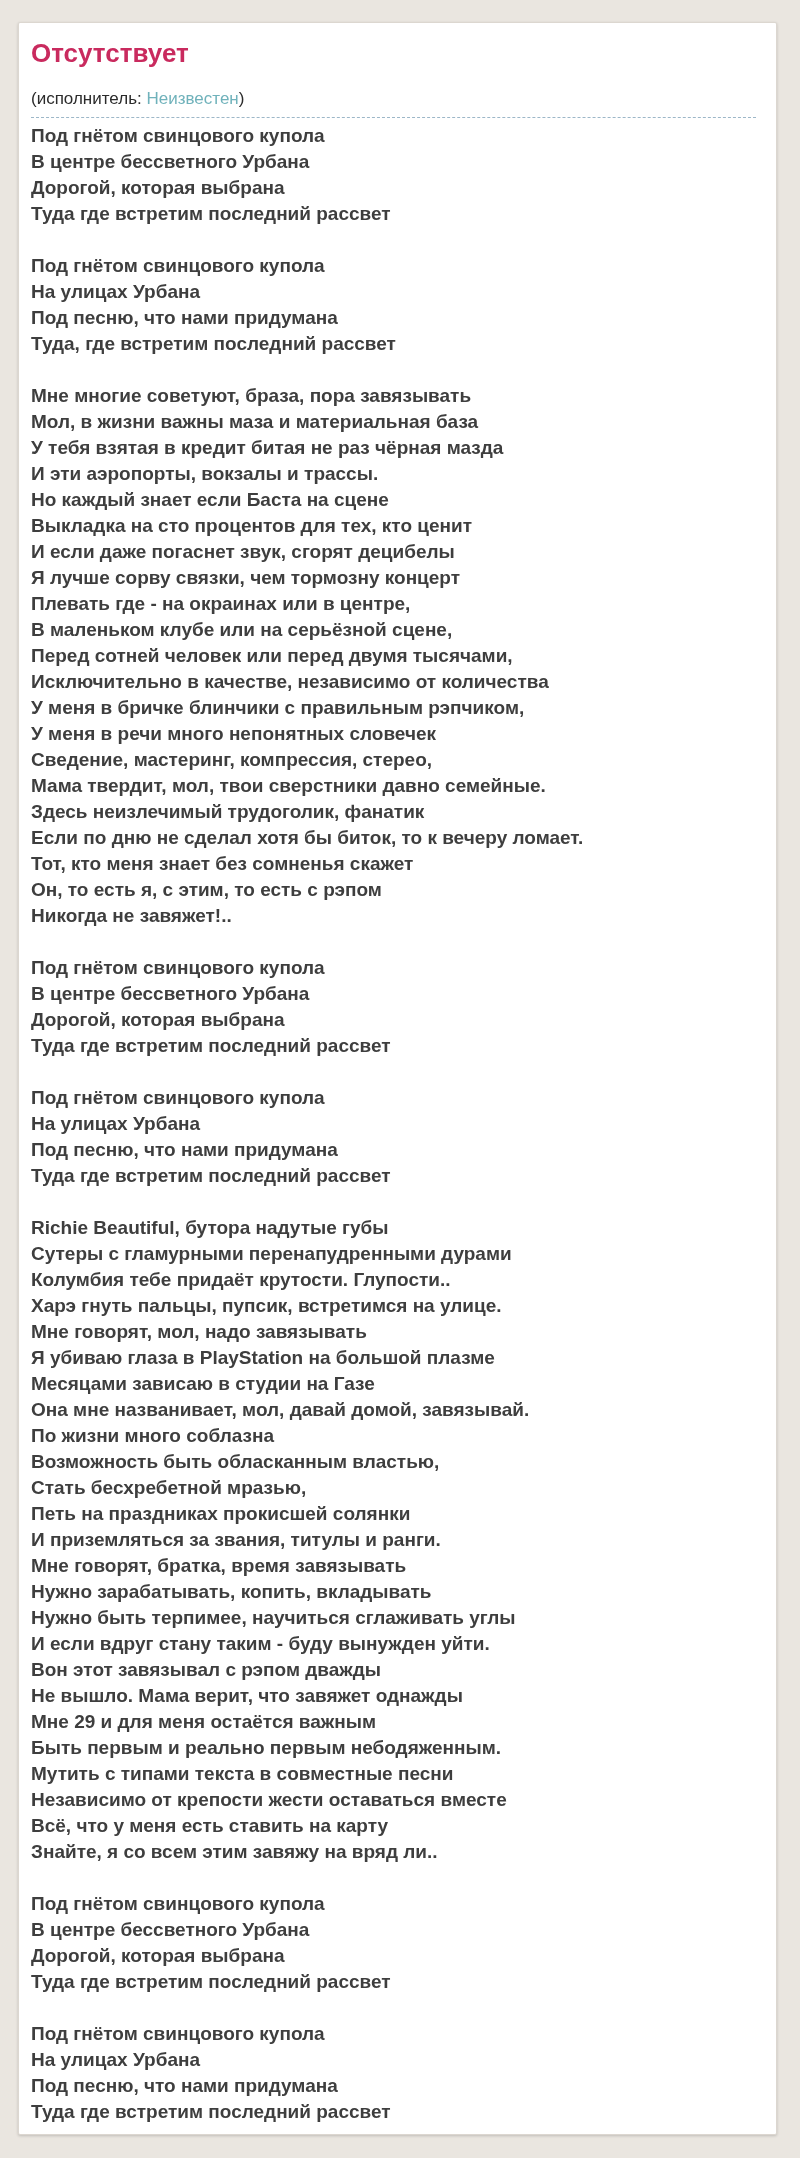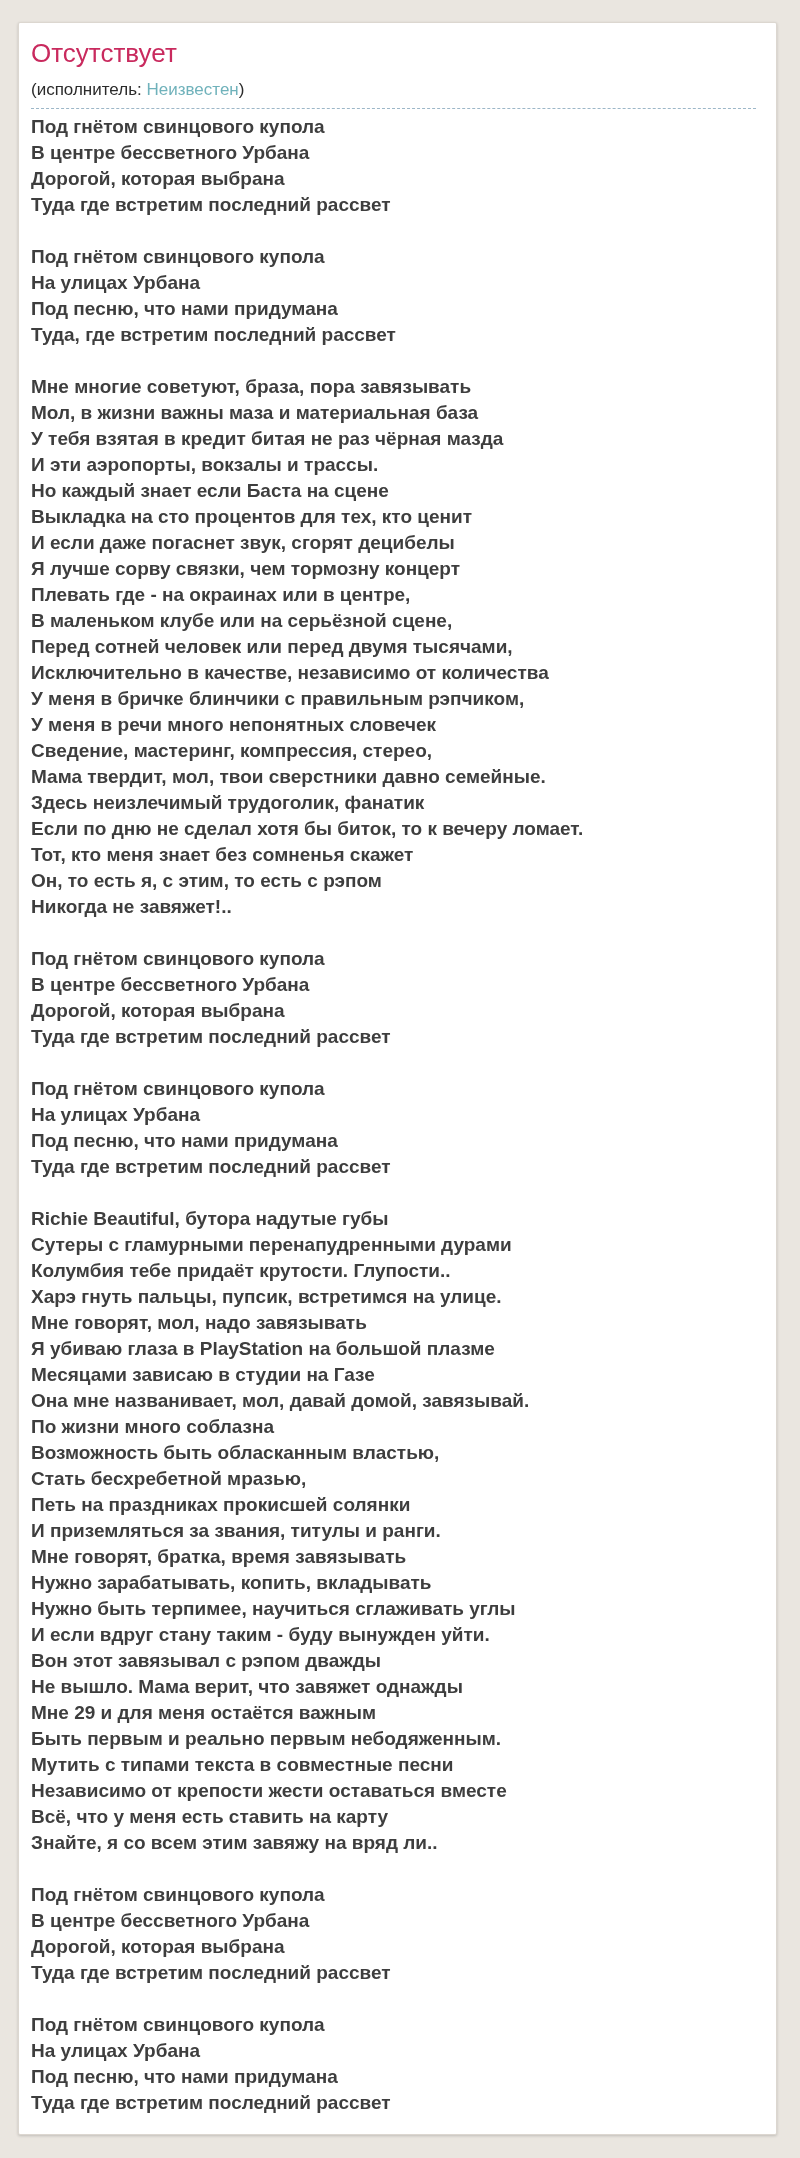--- a/index.html
+++ b/index.html
@@ -29,25 +29,25 @@
     background: #ffffff;
     border: 1px solid #dcd7d0;
     border-radius: 2px;
     box-shadow: 0 1px 3px rgba(0,0,0,0.18);
     padding: 16px 20px 30px 12px;
   }
   .title {
     margin: 0;
     font-size: 26px;
     line-height: 28px;
-    font-weight: normal;
+    font-weight: bold;
     color: var(--title, #c92a5e);
   }
   .artist-line {
-    margin-top: 13px;
+    margin-top: 22px;
     padding-bottom: 8px;
     font-size: 17px;
     line-height: 20px;
     color: #2b2b2b;
     border-bottom: 1px dashed var(--separator, #9db7c8);
   }
   .artist-link {
     color: var(--artist_link, #70b2bb);
     text-decoration: none;
     cursor: pointer;

